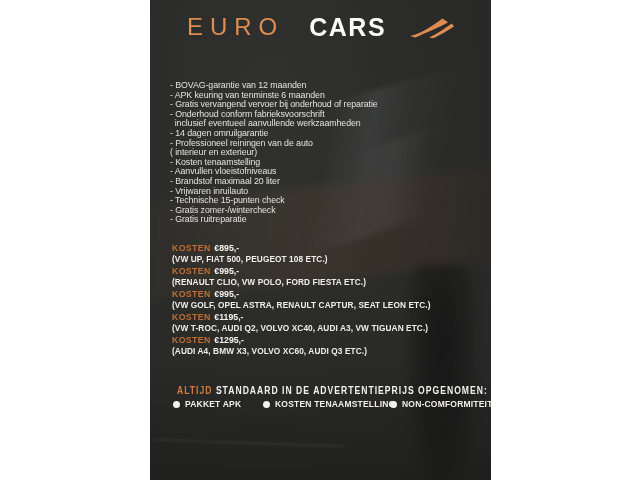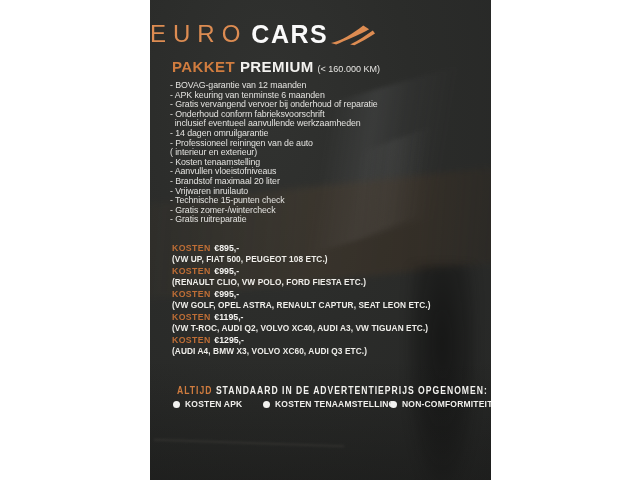--- a/index.html
+++ b/index.html
@@ -42,22 +42,22 @@
     left:4px;top:442px;width:190px;height:2px;
     background:rgba(140,134,122,0.18);
     transform:rotate(2deg);filter:blur(1px);
   }
   .bg-vignette{
     left:0;bottom:0;width:100%;height:120px;
     background:linear-gradient(to bottom, transparent, rgba(14,14,13,0.35));
   }
   
   .logo-row{
-    position:absolute;left:0;top:20px;width:100%;
-    display:flex;justify-content:flex-start;align-items:flex-end;
+    position:absolute;left:0;top:13px;width:100%;
+    display:flex;justify-content:center;align-items:flex-end;gap:21px;
   }
   .logo-euro{
     color:var(--orange-logo,#dd8c52);
     font-size:24px;font-weight:400;letter-spacing:7px;
     line-height:28px;
   }
   .logo-cars{
     color:#fafafa;font-size:25px;font-weight:bold;letter-spacing:1.5px;
     line-height:28px;margin-left:4px;
   }
@@ -120,23 +120,20 @@
 
     <div class="logo-row">
       <span class="logo-euro">EURO</span>
       <span class="logo-cars">CARS</span>
       <svg class="logo-swoosh" viewBox="0 0 60 30" xmlns="http://www.w3.org/2000/svg">
         <path d="M0 26 C 14 23 30 13 44 2 L 52 7 C 40 14 20 22 7 28 Z" fill="#dd8c52"></path>
         <path d="M26 28 C 38 23 48 15 57 9 L 60 13 C 51 19 40 25 32 29 Z" fill="#dd8c52"></path>
       </svg>
     </div>
 
-    <div class="heading">
-      <span class="pakket">PAKKET</span><span class="premium">PREMIUM</span><span class="km">(&lt; 160.000 KM)</span>
-    </div>
 
     <ul class="features"><li>- BOVAG-garantie van 12 maanden</li><li>- APK keuring van tenminste 6 maanden</li><li>- Gratis vervangend vervoer bij onderhoud of reparatie</li><li>- Onderhoud conform fabrieksvoorschrift</li><li>  inclusief eventueel aanvullende werkzaamheden</li><li>- 14 dagen omruilgarantie</li><li>- Professioneel reiningen van de auto</li><li>( interieur en exterieur)</li><li>- Kosten tenaamstelling</li><li>- Aanvullen vloeistofniveaus</li><li>- Brandstof maximaal 20 liter</li><li>- Vrijwaren inruilauto</li><li>- Technische 15-punten check</li><li>- Gratis zomer-/wintercheck</li><li>- Gratis ruitreparatie</li></ul>
 
     <div class="pricing">
         <div class="price-block">
           <div class="price-line1"><span class="kosten">KOSTEN</span><span class="price">€895,-</span></div>
           <div class="price-cars">(VW UP, FIAT 500, PEUGEOT 108 ETC.)</div>
         </div>
         <div class="price-block">
           <div class="price-line1"><span class="kosten">KOSTEN</span><span class="price">€995,-</span></div>
@@ -155,21 +152,21 @@
           <div class="price-cars">(AUDI A4, BMW X3, VOLVO XC60, AUDI Q3 ETC.)</div>
         </div>
       </div>
 
     <div class="footer-heading">
       <span class="altijd">ALTIJD</span><span> STANDAARD IN DE ADVERTENTIEPRIJS OPGENOMEN:</span>
     </div>
     <div class="footer-items">
         <div class="footer-item fi0">
           <span class="bullet"></span>
-          <span>KOSTEN APK</span>
+          <span>PAKKET APK</span>
         </div>
         <div class="footer-item fi1">
           <span class="bullet"></span>
           <span>KOSTEN TENAAMSTELLING</span>
         </div>
         <div class="footer-item fi2">
           <span class="bullet"></span>
           <span>NON-COMFORMITEIT</span>
         </div>
       </div>

